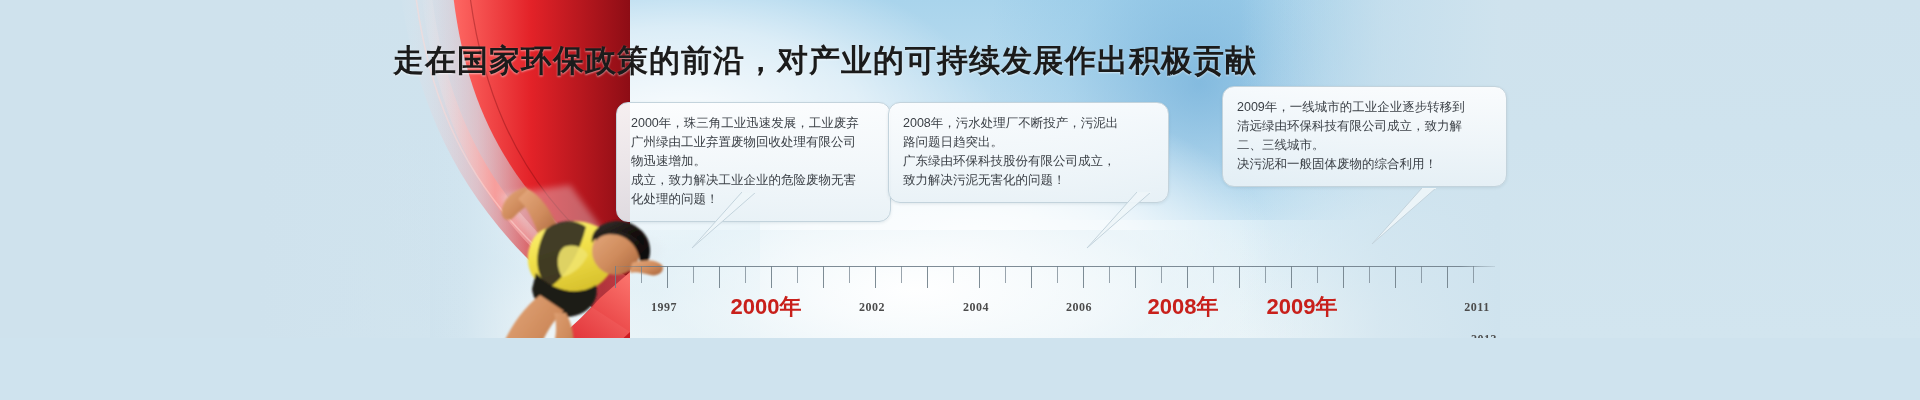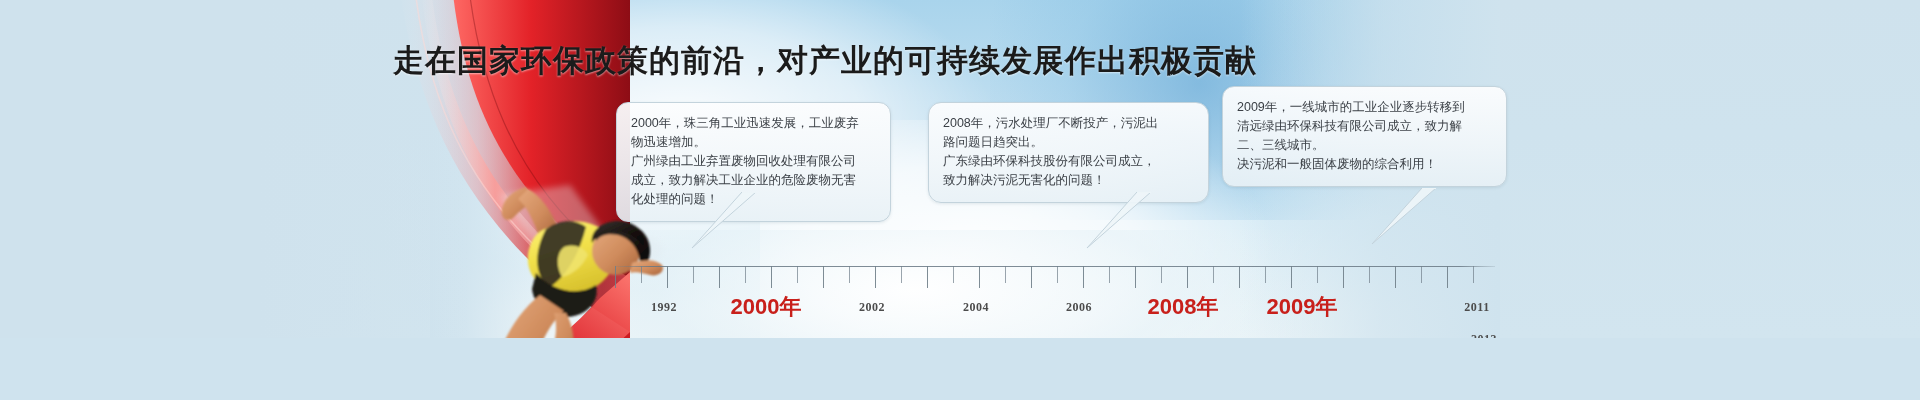--- a/index.html
+++ b/index.html
@@ -52,21 +52,21 @@
     border:1px solid #c3d3dc;border-radius:12px;
     box-shadow:0 1px 3px rgba(60,90,110,.12);
     padding:11px 27px 12px 14px;
     font-size:12.5px;line-height:1.52;color:#3a3f45;}
   .bubble p{margin:0;white-space:nowrap;}
   .tail{position:absolute;width:70px;height:60px;}
   .tail svg{display:block;}
 
   #b1{left:616px;top:102px;width:232px;}
   #t1{left:690px;top:192px;}
-  #b2{left:928px;top:102px;width:238px;border-radius:13px;}
+  #b2{left:888px;top:102px;width:238px;}
   #t2{left:1085px;top:192px;}
   #b3{left:1222px;top:86px;width:242px;}
   #t3{left:1370px;top:188px;}
 
   
   .ruler{position:absolute;left:615px;top:266px;width:880px;height:26px;}
   .ruler .base{position:absolute;left:0;top:0;width:880px;height:1px;
     background:linear-gradient(90deg,rgba(120,135,145,.15) 0%,rgba(105,120,132,.85) 4%,rgba(105,120,132,.85) 96%,rgba(120,135,145,.2) 100%);}
   .tick{position:absolute;top:0;width:1px;background:#707f8a;}
 
@@ -194,22 +194,22 @@
       <g filter="url(#blur2)" opacity=".45">
         <path d="M30,210 C60,200 90,196 120,200 L118,214 C88,210 58,216 32,224 Z" fill="#f4f7f9"></path>
       </g>
     </svg>
   </div>
 
   <div class="title">走在国家环保政策的前沿，对产业的可持续发展作出积极贡献</div>
 
   <div class="bubble" id="b1">
     <p>2000年，珠三角工业迅速发展，工业废弃</p>
+    <p>广州绿由工业弃置废物回收处理有限公司</p>
     <p>物迅速增加。</p>
-    <p>广州绿由工业弃置废物回收处理有限公司</p>
     <p>成立，致力解决工业企业的危险废物无害</p>
     <p>化处理的问题！</p>
   </div>
   <div class="tail" id="t1">
     <svg width="70" height="60" viewBox="0 0 70 60">
       <path d="M52,0 L66,0 L2,56 Z" fill="rgba(238,245,249,.92)" stroke="#c3d3dc" stroke-width="1"></path>
       <path d="M52,0 L66,0" stroke="rgba(238,245,249,.95)" stroke-width="2"></path>
     </svg>
   </div>
 
@@ -271,21 +271,21 @@
       <div class="tick" style="left: 702px; height: 17px; background: rgb(112, 127, 138); opacity: 0.7;"></div>
       <div class="tick" style="left: 728px; height: 22px; background: rgb(112, 127, 138); opacity: 0.9;"></div>
       <div class="tick" style="left: 754px; height: 17px; background: rgb(112, 127, 138); opacity: 0.7;"></div>
       <div class="tick" style="left: 780px; height: 22px; background: rgb(112, 127, 138); opacity: 0.9;"></div>
       <div class="tick" style="left: 806px; height: 17px; background: rgb(112, 127, 138); opacity: 0.7;"></div>
       <div class="tick" style="left: 832px; height: 22px; background: rgb(112, 127, 138); opacity: 0.9;"></div>
       <div class="tick" style="left: 858px; height: 17px; background: rgb(112, 127, 138); opacity: 0.7;"></div>
     </div>
 
   <div class="years" id="years">
-      <div class="yr" style="left: 664px;">1992</div>
+      <div class="yr" style="left: 664px;">1997</div>
       <div class="yr hl" style="left: 766px; color: rgb(200, 32, 27);">2000年</div>
       <div class="yr" style="left: 872px;">2002</div>
       <div class="yr" style="left: 976px;">2004</div>
       <div class="yr" style="left: 1079px;">2006</div>
       <div class="yr hl" style="left: 1183px; color: rgb(200, 32, 27);">2008年</div>
       <div class="yr hl" style="left: 1302px; color: rgb(200, 32, 27); text-align: right;">2009年</div>
       <div class="yr" style="left: 1447px; margin-left: 30px;">2011</div>
       <div class="yr" style="left: 1484px; margin-top: 32px;">2013</div>
     </div>
 

